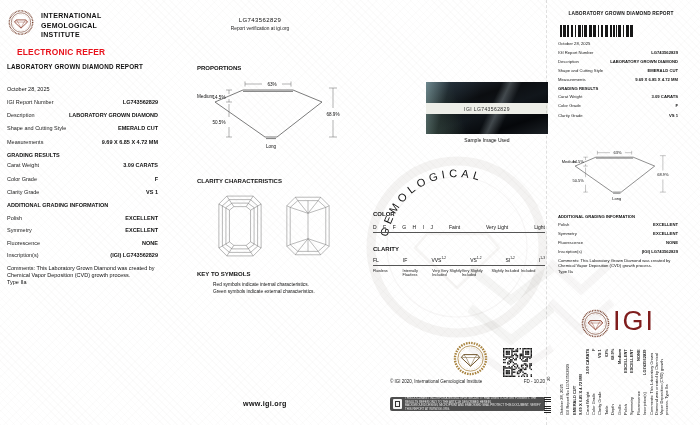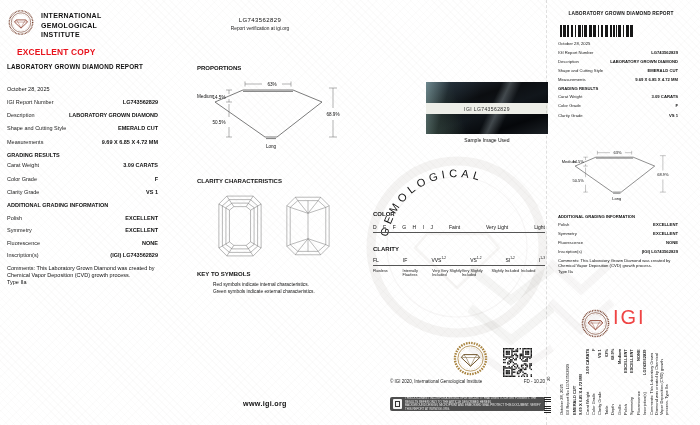--- a/index.html
+++ b/index.html
@@ -85,21 +85,21 @@
   .stub-barcode{left:560px;top:25px;width:76px;height:12px;display:flex;align-items:stretch;overflow:hidden}
   .stub-date{left:558px;top:41px;font-size:4.2px}
   .stub-info{left:558px;top:48px;width:120px}
   .srow{display:flex;justify-content:space-between;align-items:center;height:9px;font-size:4.2px}
   .grow{height:9.3px}
   .ssechead{font-size:4.2px;font-weight:bold;height:8px;display:flex;align-items:center}
   .stub-prop-svg{left:561px;top:146px;width:116px;height:58px}
   .stub-add{left:558px;top:212px;width:120px}
   .stub-comments{font-size:4.2px;line-height:5.3px;margin-top:2px;width:128px}
   .stub-logo-seal{left:581px;top:309px;width:29px;height:29px}
-  .stub-logo-text{left:613px;top:306px;font-size:20px;font-weight:400;letter-spacing:2px;color:#ef4444}
+  .stub-logo-text{left:613px;top:306px;font-size:27px;font-weight:400;letter-spacing:2px;color:#7f1d1d}
   .stub-side-num{left:546px;top:381px;font-size:4px;transform:rotate(-90deg);transform-origin:left top}
   .stub-minibar{left:544px;top:397px;width:7px;height:16px;background:repeating-linear-gradient(180deg,#222 0 0.8px,transparent 0.8px 2.2px)}
   .stub-rot{left:559px;top:349px;width:118px;height:66px;writing-mode:vertical-rl;transform:rotate(180deg);font-size:4px;color:#111}
   .rline{line-height:6.4px}
   .rline.pair{display:flex;justify-content:space-between}
   .rline .rv{font-weight:bold}
   .rline.rcomment{line-height:5.2px}
   .rmeta-bold{font-weight:bold}
 </style>
 </head>
@@ -130,21 +130,21 @@
     <circle cx="15" cy="15" r="11.2" fill="none" stroke="#77412e" stroke-width="0.7"></circle>
     <circle cx="15" cy="15" r="9.4" fill="none" stroke="#8a5a45" stroke-width="0.5" stroke-dasharray="0.4 1.2" opacity="0.7"></circle>
     <path d="M9.5,12 L20.5,12 L22.5,14.5 L15,21.5 L7.5,14.5 Z" fill="none" stroke="#8a3a28" stroke-width="0.9"></path>
     <path d="M9.5,12 L11.5,14.5 L15,21.5 M20.5,12 L18.5,14.5 L15,21.5 M7.5,14.5 L22.5,14.5" fill="none" stroke="#8a3a28" stroke-width="0.45"></path>
   </svg>
   <div class="abs org-name">
     <div>INTERNATIONAL</div>
     <div>GEMOLOGICAL</div>
     <div>INSTITUTE</div>
   </div>
-  <div class="abs ecopy" style="color:#e8121c">EXCELLENT COPY</div>
+  <div class="abs ecopy" style="color:#e8121c">ELECTRONIC REFER</div>
   <div class="abs main-title">LABORATORY GROWN DIAMOND REPORT</div>
 
   <div class="abs left-col">
     <div class="date">October 28, 2025</div>
     <div>
         <div class="lrow">
           <span class="lbl">IGI Report Number</span>
           <span class="val">LG743562829</span>
         </div>
         <div class="lrow">

